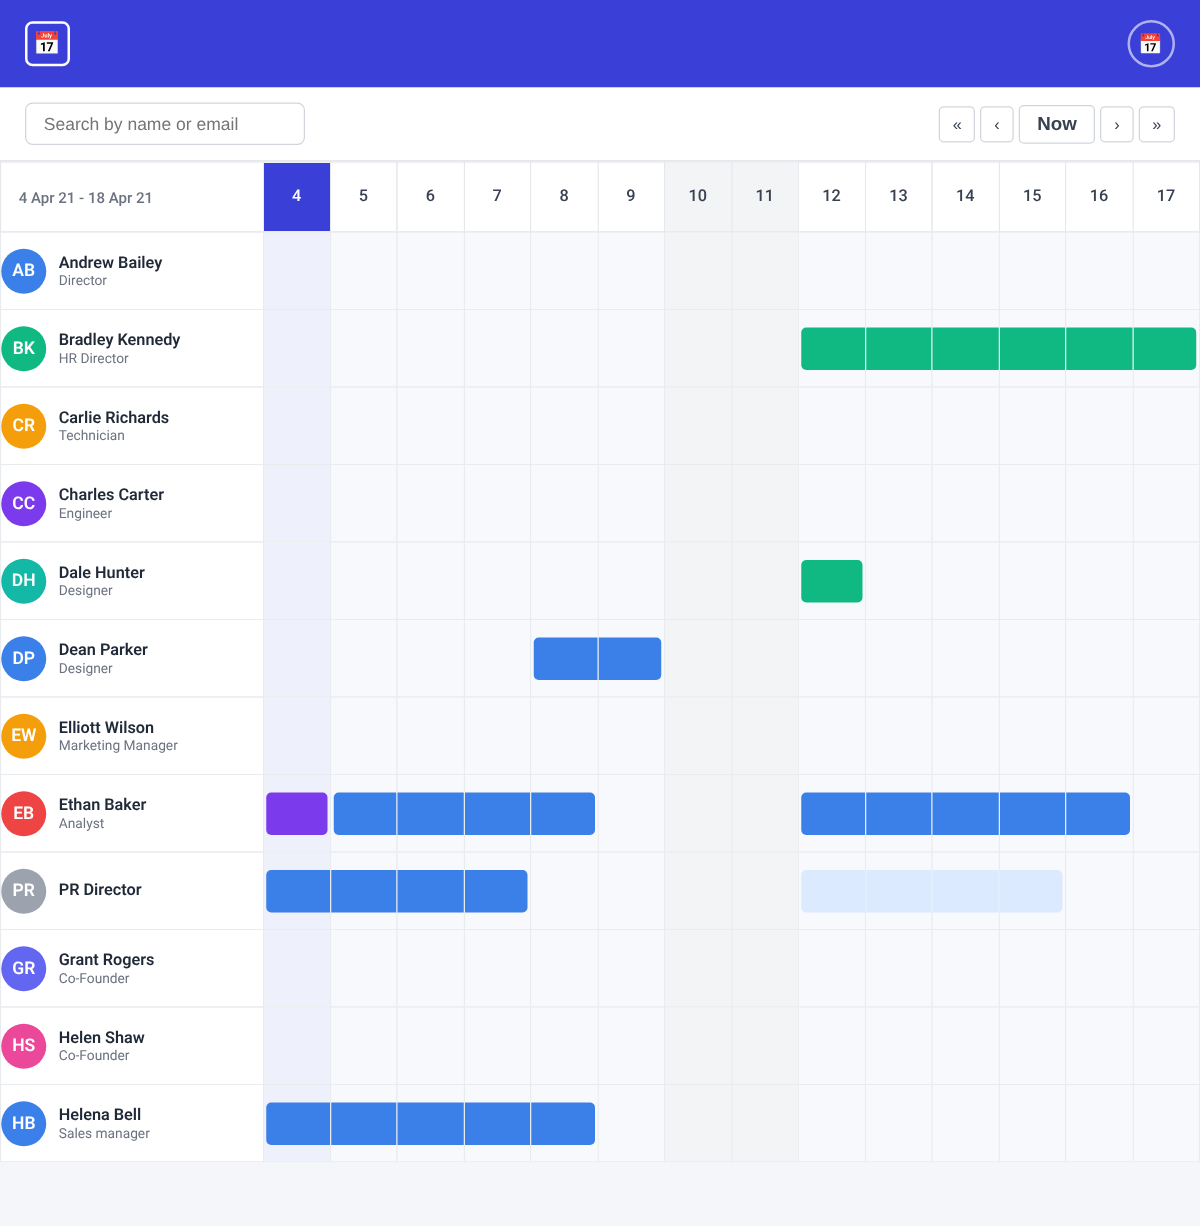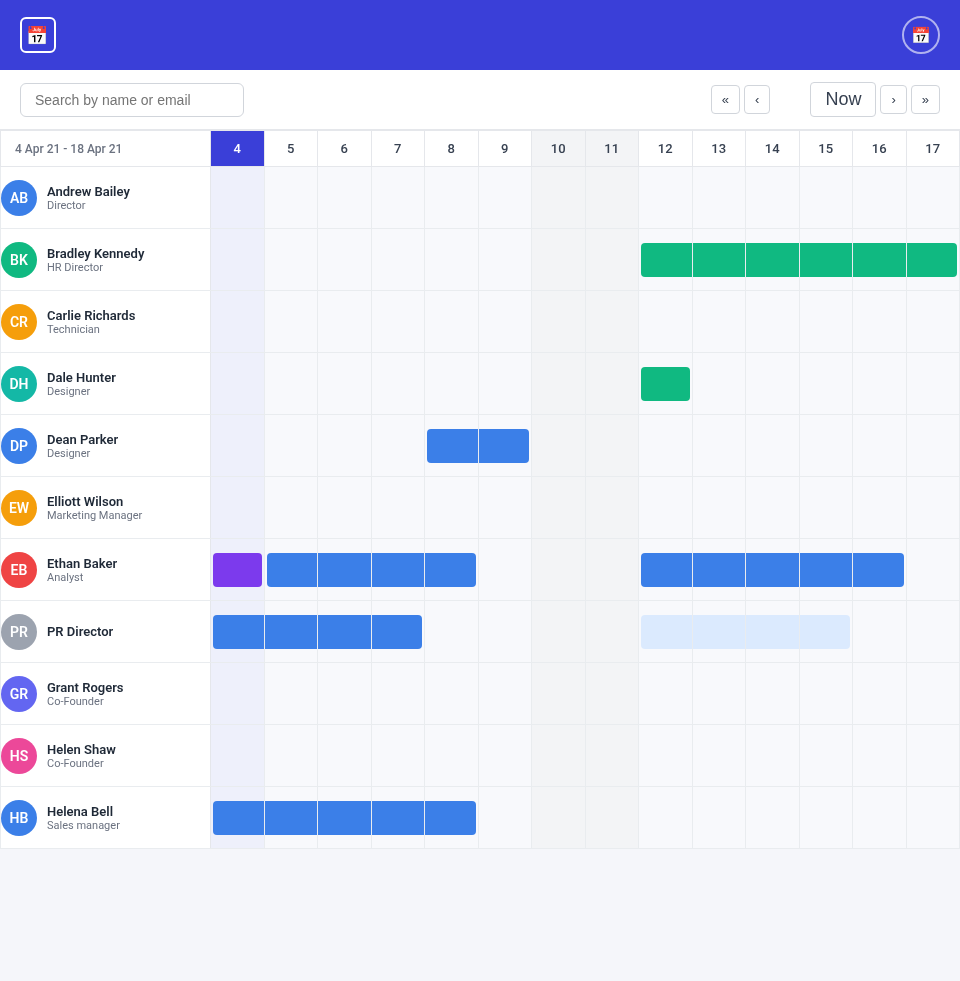--- a/index.html
+++ b/index.html
@@ -61,45 +61,44 @@
       font-size: 13px;
       color: #374151;
       font-weight: 500;
     }
     .nav-now-btn {
       border: 1px solid #d1d5db;
       background: white;
       border-radius: 4px;
       padding: 6px 14px;
       cursor: pointer;
-      font-size: 18px;
+      font-size: 15px;
       color: #374151;
-      font-weight: 400;
-      margin-left: 36px;
+      font-weight: 700;
     }
 
     
     .calendar-container {
       overflow: auto;
     }
     .calendar-table {
       width: 100%;
       border-collapse: collapse;
       table-layout: fixed;
     }
 
     
     .calendar-table thead tr th {
       background: white;
       border: 1px solid #e5e7eb;
       text-align: center;
       font-size: 13px;
       font-weight: 500;
       color: #374151;
-      padding: 10px 4px;
+      padding: 20px 4px;
       position: sticky;
       top: 0;
       z-index: 10;
     }
     .calendar-table thead tr th.name-col {
       width: 210px;
       text-align: left;
       padding-left: 14px;
       font-size: 12px;
       color: #6b7280;
@@ -307,20 +306,45 @@
           <td class="normal-cell"></td>
           <td class="normal-cell"></td>
           <td class="normal-cell"></td>
           <td class="normal-cell"></td>
           <td class="normal-cell"></td>
           <td class="normal-cell"></td>
         </tr>
         <tr>
           <td class="name-cell">
     <div class="person-row">
+      <div class="avatar av-purple">CC</div>
+      <div>
+        <div class="person-name">Charles Carter</div>
+        <div class="person-role">Engineer</div>
+      </div>
+    </div>
+  </td>
+          <td class="today-cell"></td>
+          <td class="normal-cell"></td>
+          <td class="normal-cell"></td>
+          <td class="normal-cell"></td>
+          <td class="normal-cell"></td>
+          <td class="normal-cell"></td>
+          <td class="weekend-cell"></td>
+          <td class="weekend-cell"></td>
+          <td class="normal-cell"></td>
+          <td class="normal-cell"></td>
+          <td class="normal-cell"></td>
+          <td class="normal-cell"></td>
+          <td class="normal-cell"></td>
+          <td class="normal-cell"></td>
+        </tr>
+        <tr>
+          <td class="name-cell">
+    <div class="person-row">
       <div class="avatar av-teal">DH</div>
       <div>
         <div class="person-name">Dale Hunter</div>
         <div class="person-role">Designer</div>
       </div>
     </div>
   </td>
           <td class="today-cell"></td>
           <td class="normal-cell"></td>
           <td class="normal-cell"></td>

